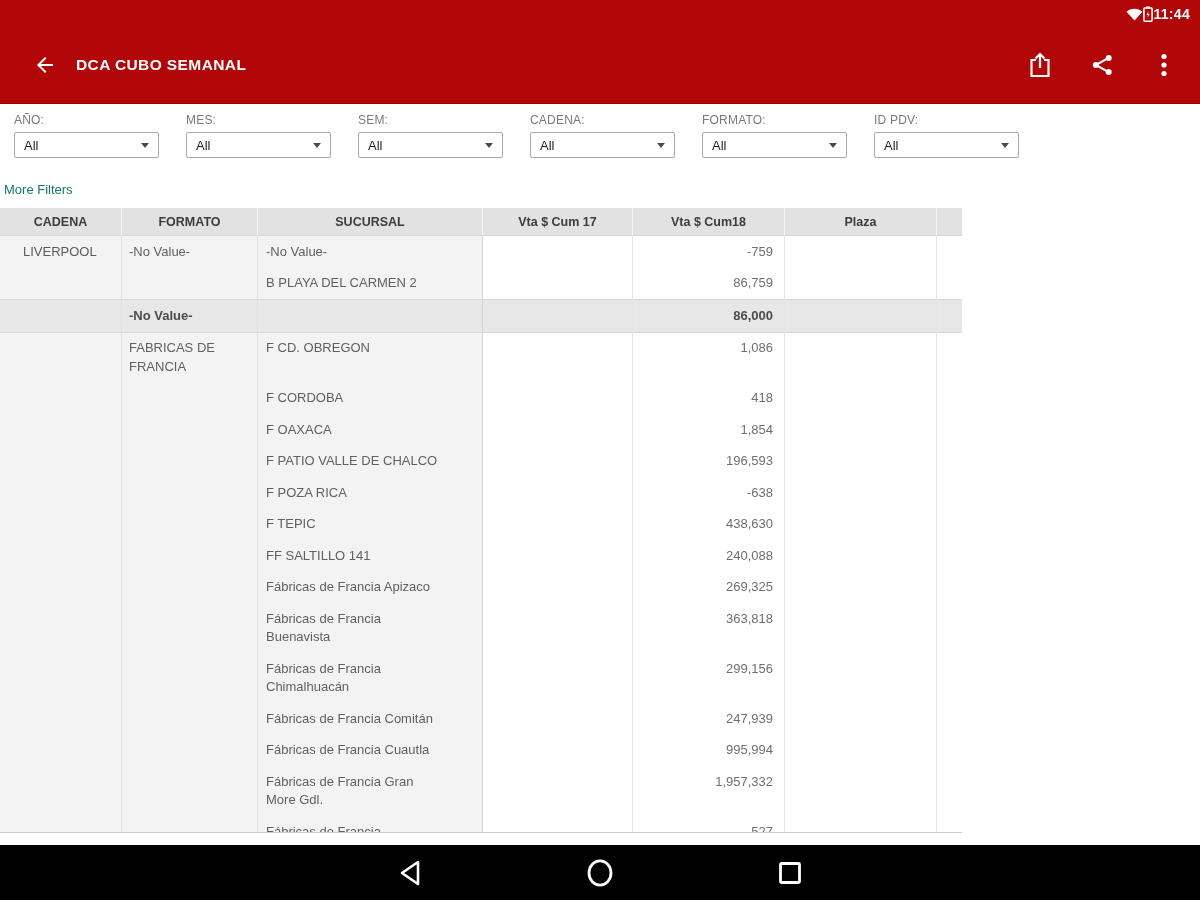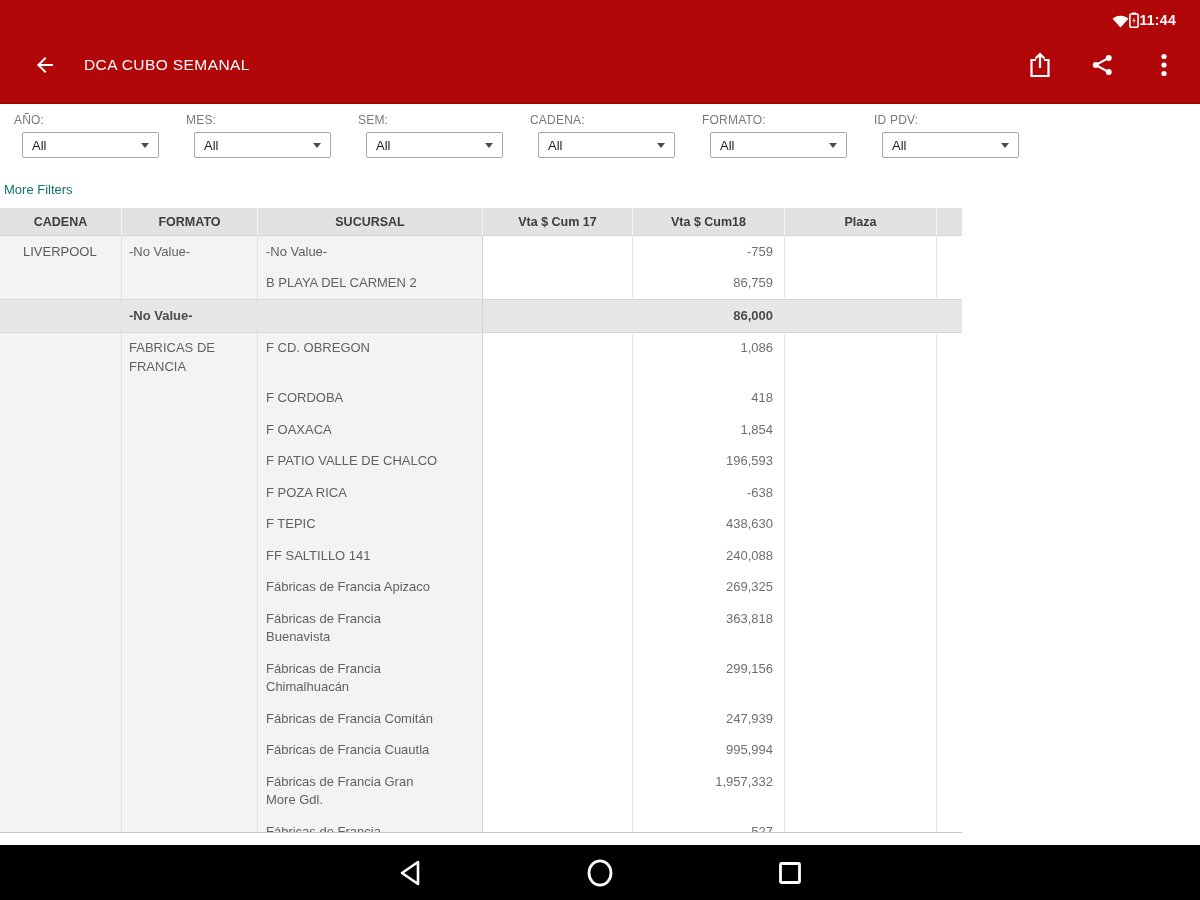--- a/index.html
+++ b/index.html
@@ -3,43 +3,43 @@
 <meta charset="utf-8">
 <style>
   * { margin:0; padding:0; box-sizing:border-box; }
   html,body { width:1200px; height:900px; overflow:hidden; background:#fff;
               font-family:"Liberation Sans", sans-serif; position:relative; }
 
   
   .topbar { position:absolute; top:0; left:0; width:1200px; height:104px;
             background:#b20709; border-bottom:1px solid #9a0506; }
   .statusrow { position:absolute; top:0; left:0; right:0; height:28px;
-               display:flex; justify-content:flex-end; align-items:flex-end;
-               padding-right:24px; }
+               display:flex; justify-content:flex-end; align-items:center;
+               padding-right:10px; }
   .status-time { color:#fff; font-size:14px; font-weight:bold; letter-spacing:.3px; }
   .appbarrow { position:absolute; top:28px; left:0; right:0; height:74px;
                display:flex; align-items:center; padding:0 22px 0 30px; }
   .back-btn { width:30px; height:30px; display:flex; align-items:center;
               justify-content:center; cursor:pointer; }
-  .appbar-title { color:#fff; font-size:15.5px; font-weight:normal;
-                  letter-spacing:.4px; margin-left:24px; flex:1; }
+  .appbar-title { color:#fff; font-size:15.5px; font-weight:bold;
+                  letter-spacing:.4px; margin-left:16px; flex:1; }
   .appbar-actions { display:flex; align-items:center; gap:34px; }
   .icon-btn { width:28px; height:28px; display:flex; align-items:center;
               justify-content:center; cursor:pointer; }
 
   
   .filterbar { position:absolute; top:105px; left:0; width:1200px; height:103px;
                background:#fff; padding:8px 0 0 14px; }
   .filter-row { display:flex;align-items:center; }
   .filter { width:145px; margin-right:27px; }
   .filter-label { font-size:12px; color:#797979; margin-bottom:5px;
                   letter-spacing:.2px; }
   .filter-select { height:26px; border:1px solid #a7a7a7; border-radius:2px;
                    background:#fff; display:flex; align-items:center;
-                   padding:12px 9px; cursor:pointer;margin-left:8px; }
+                   padding:12px 9px; cursor:pointer; }
   .filter-value { font-size:13px; color:#1e1e1e; flex:1; }
   .caret { width:0; height:0; border-left:4.5px solid transparent;
            border-right:4.5px solid transparent; border-top:5px solid #4a4a4a; }
   .more-filters { position:absolute; left:4px; top:77px; font-size:13px;
                   color:#0f766e; cursor:pointer; }
 
   
   .table-wrap { position:absolute; top:208px; left:0; width:962px; height:625px;
                 overflow:hidden; border-bottom:1px solid #c9c9c9; background:#fff; }
   table.grid { border-collapse:separate; border-spacing:0; table-layout:fixed;

